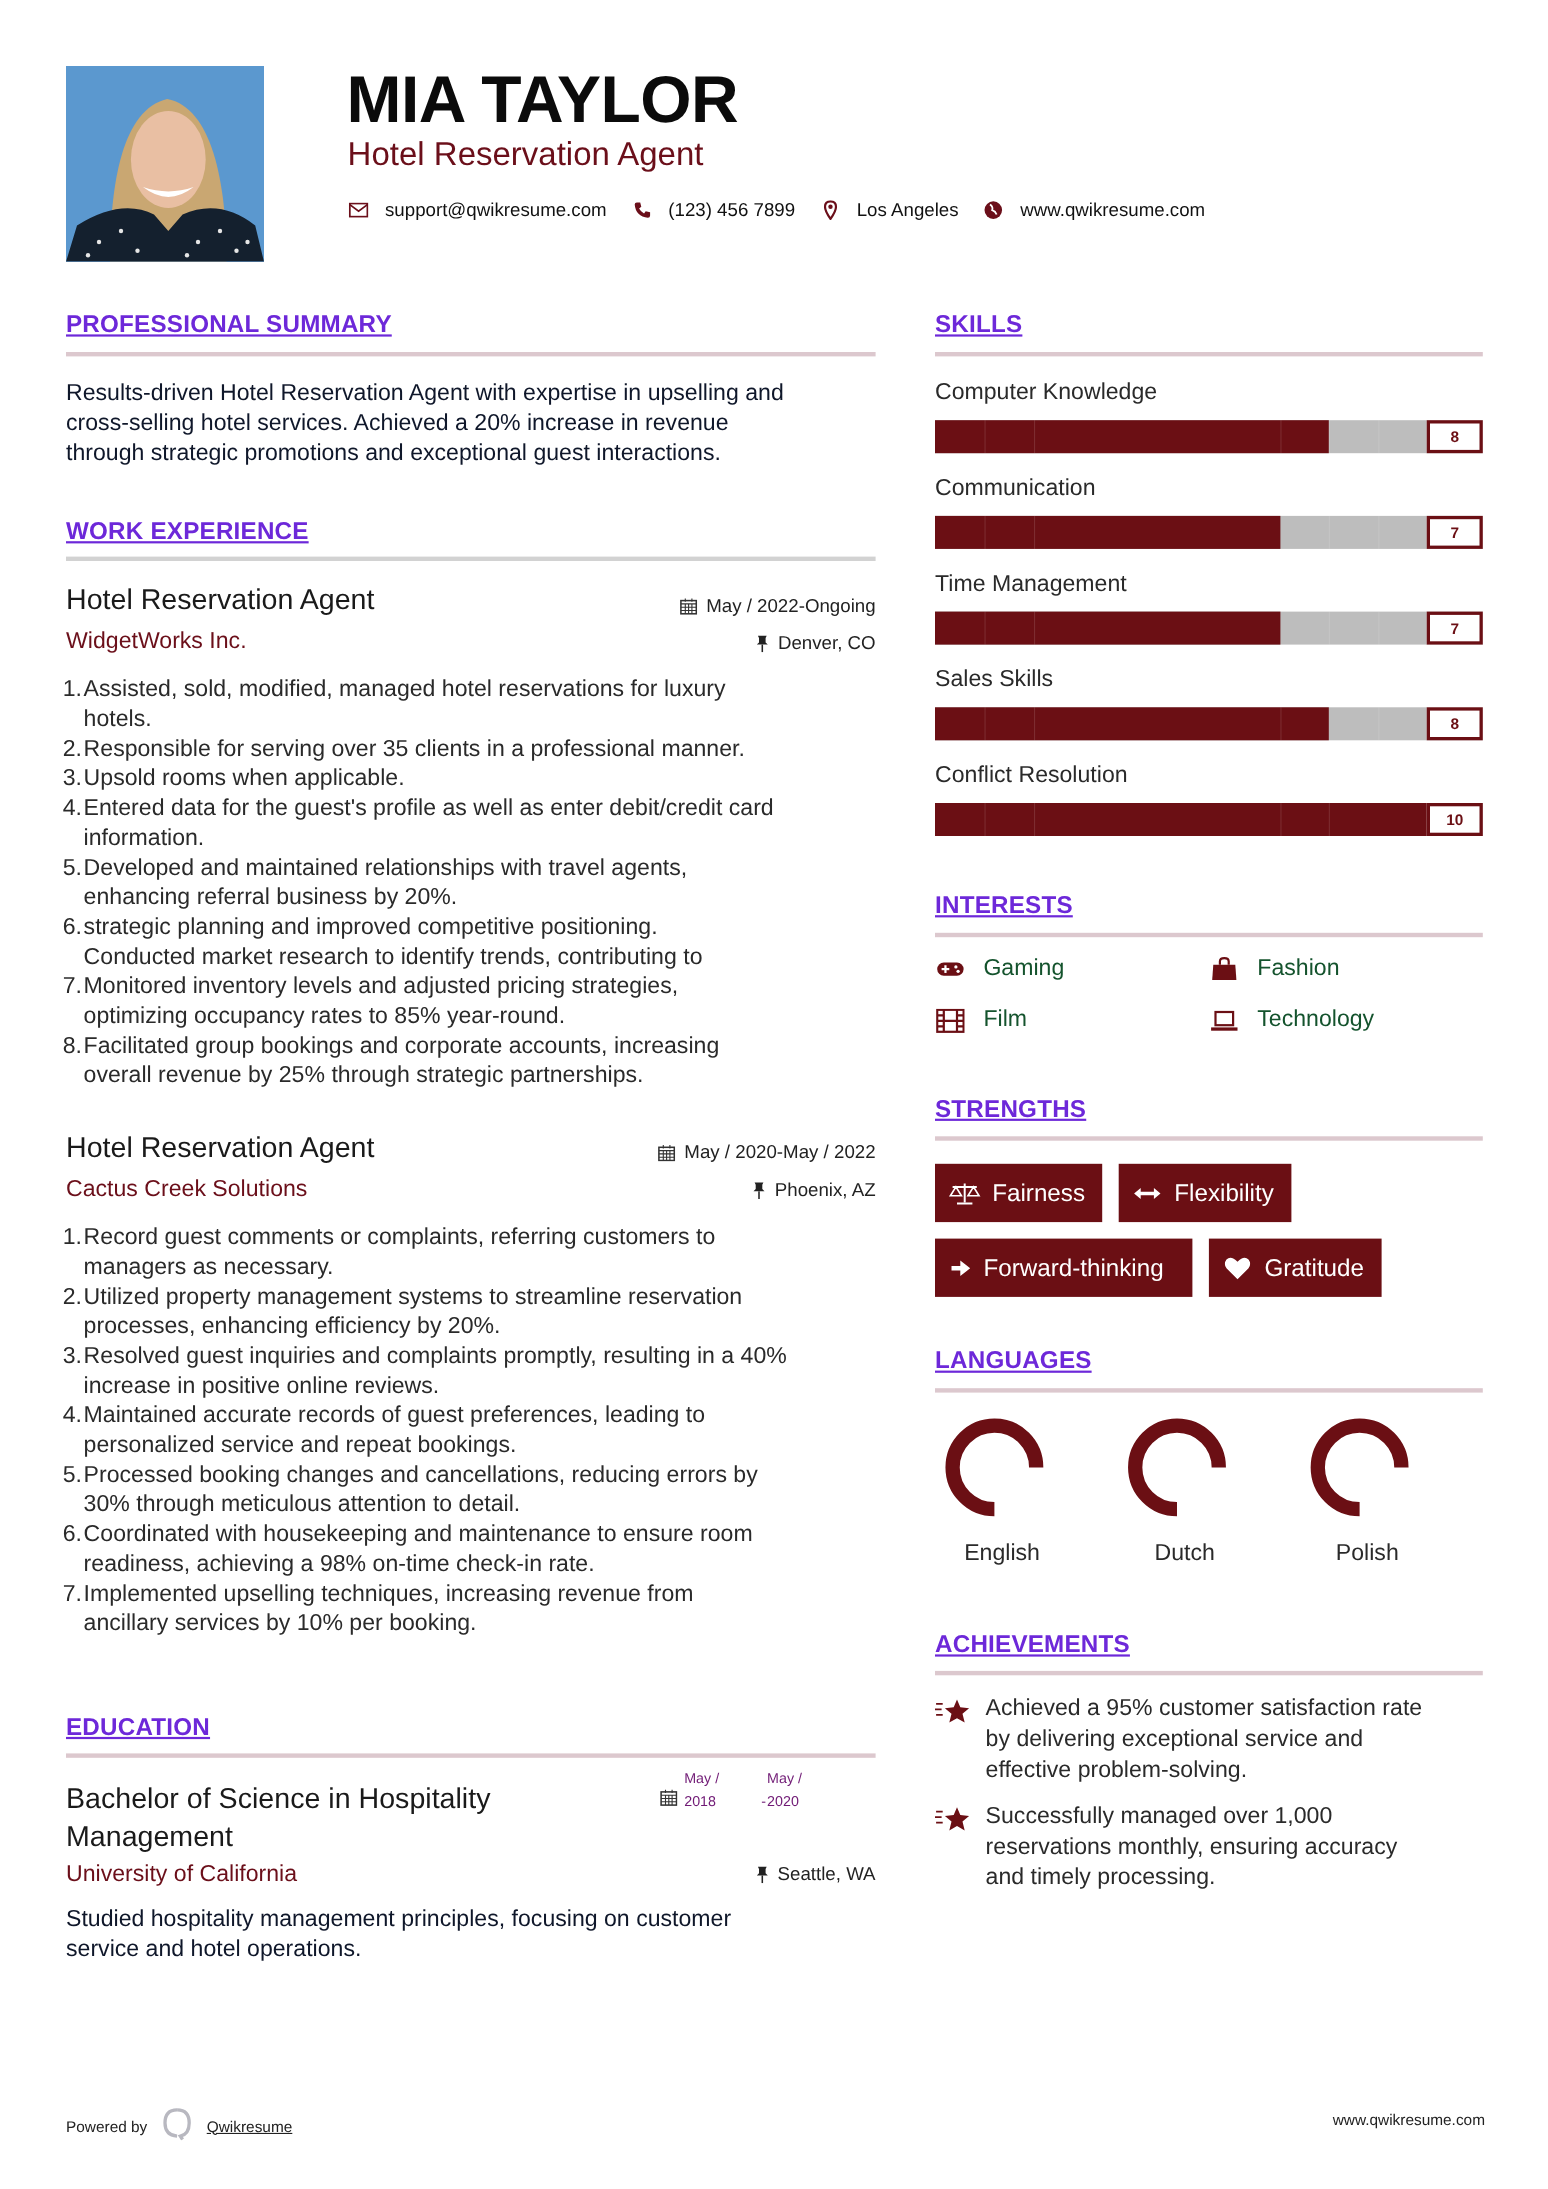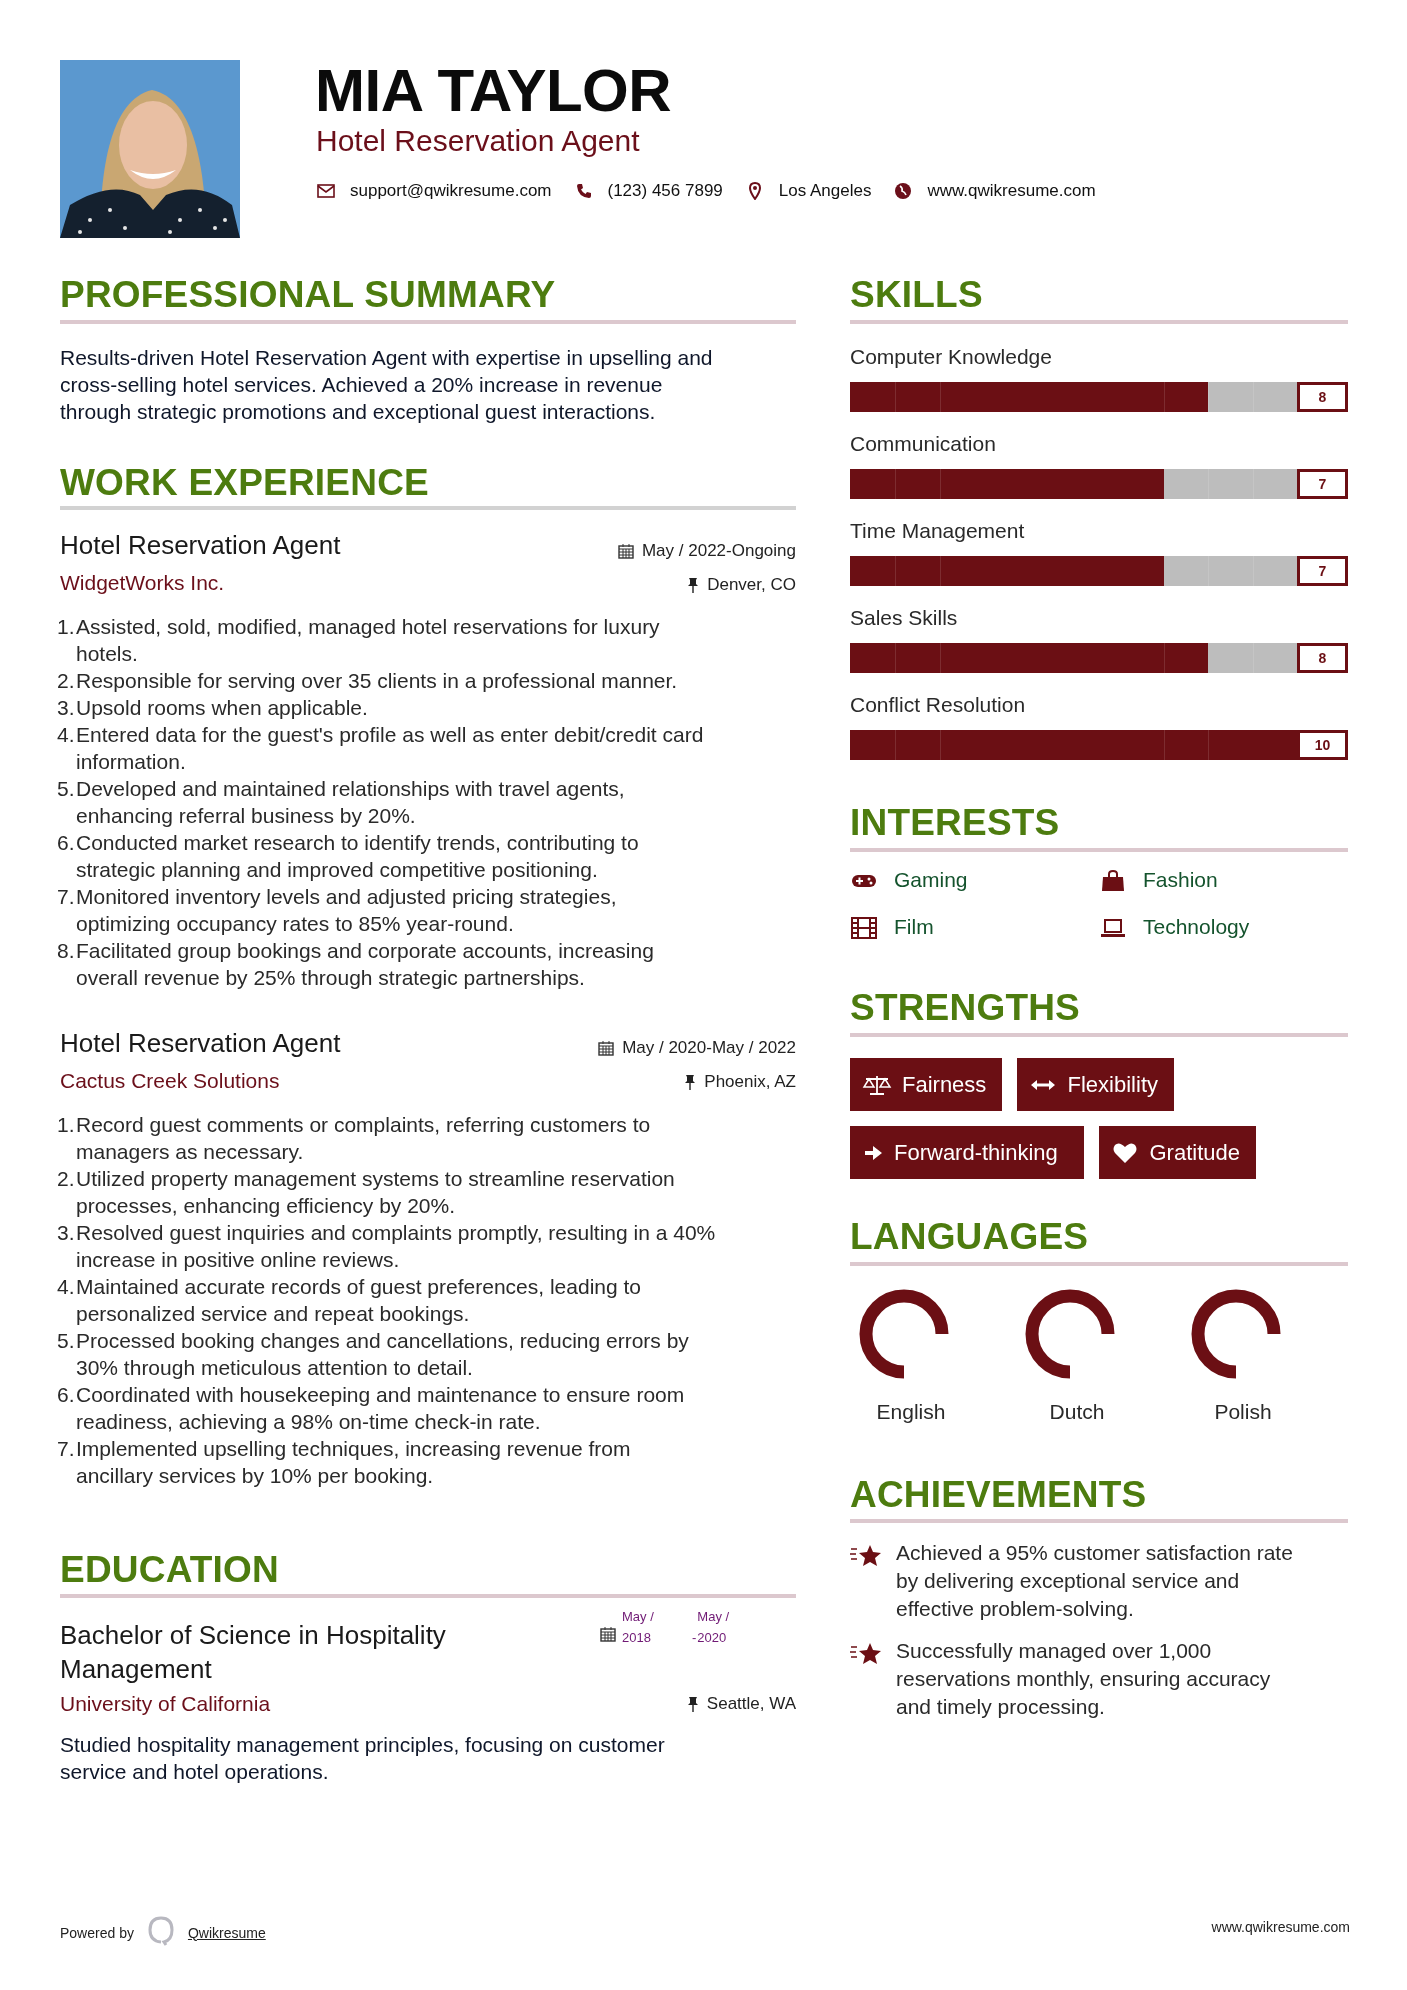--- a/index.html
+++ b/index.html
@@ -10,21 +10,21 @@
   
   .photo { left: 60px; top: 60px; width: 180px; height: 178px; background: #5b98cf; overflow: hidden; }
   .photo svg { display: block; }
   .name { left: 315px; top: 58px; font-size: 60px; font-weight: 700; color: #0b0b0b; letter-spacing: -0.5px; line-height: 66px; }
   .job-title { left: 316px; top: 124px; font-size: 30px; color: #6b0f1a; line-height: 34px; }
   .contacts { left: 316px; top: 178px; display: flex; align-items: center; font-size: 17px; color: #111; height: 26px; }
   .contacts .ic { width: 20px; height: 20px; display: inline-flex; align-items: center; justify-content: center; margin-right: 14px; }
   .contacts .txt { margin-right: 22px; }
 
   
-  .sec-h { font-size: 37px; font-weight: 700; color: #4d7c0f; letter-spacing: 0.2px; line-height: 34px; }
+  .sec-h { font-size: 22px; font-weight: 700; color: #6d28d9; letter-spacing: 0.2px; line-height: 34px; text-decoration: underline; }
   .rule { height: 4px; background: #dcc8ce; }
 
   .para { font-size: 21px; line-height: 27px; color: #0f172a; }
   .job-h { font-size: 26px; color: #1a1a1a; line-height: 30px; }
   .company { font-size: 21px; color: #6b0f1a; line-height: 26px; }
   .meta { font-size: 17px; color: #222; display: flex; align-items: center; justify-content: flex-end; line-height: 22px; }
   .meta .mi { margin-right: 8px; display: inline-flex; }
   ol.bullets { list-style: none; font-size: 21px; line-height: 27px; color: #2a2a2a; }
   ol.bullets li { display: flex; }
   ol.bullets li .num { width: 19px; flex: none; }
@@ -174,22 +174,22 @@
   <li>
       <span class="num">5.</span>
       <span class="t">
         <div>Developed and maintained relationships with travel agents,</div>
         <div>enhancing referral business by 20%.</div>
       </span>
     </li>
   <li>
       <span class="num">6.</span>
       <span class="t">
+        <div>strategic planning and improved competitive positioning.</div>
         <div>Conducted market research to identify trends, contributing to</div>
-        <div>strategic planning and improved competitive positioning.</div>
       </span>
     </li>
   <li>
       <span class="num">7.</span>
       <span class="t">
         <div>Monitored inventory levels and adjusted pricing strategies,</div>
         <div>optimizing occupancy rates to 85% year-round.</div>
       </span>
     </li>
   <li>

